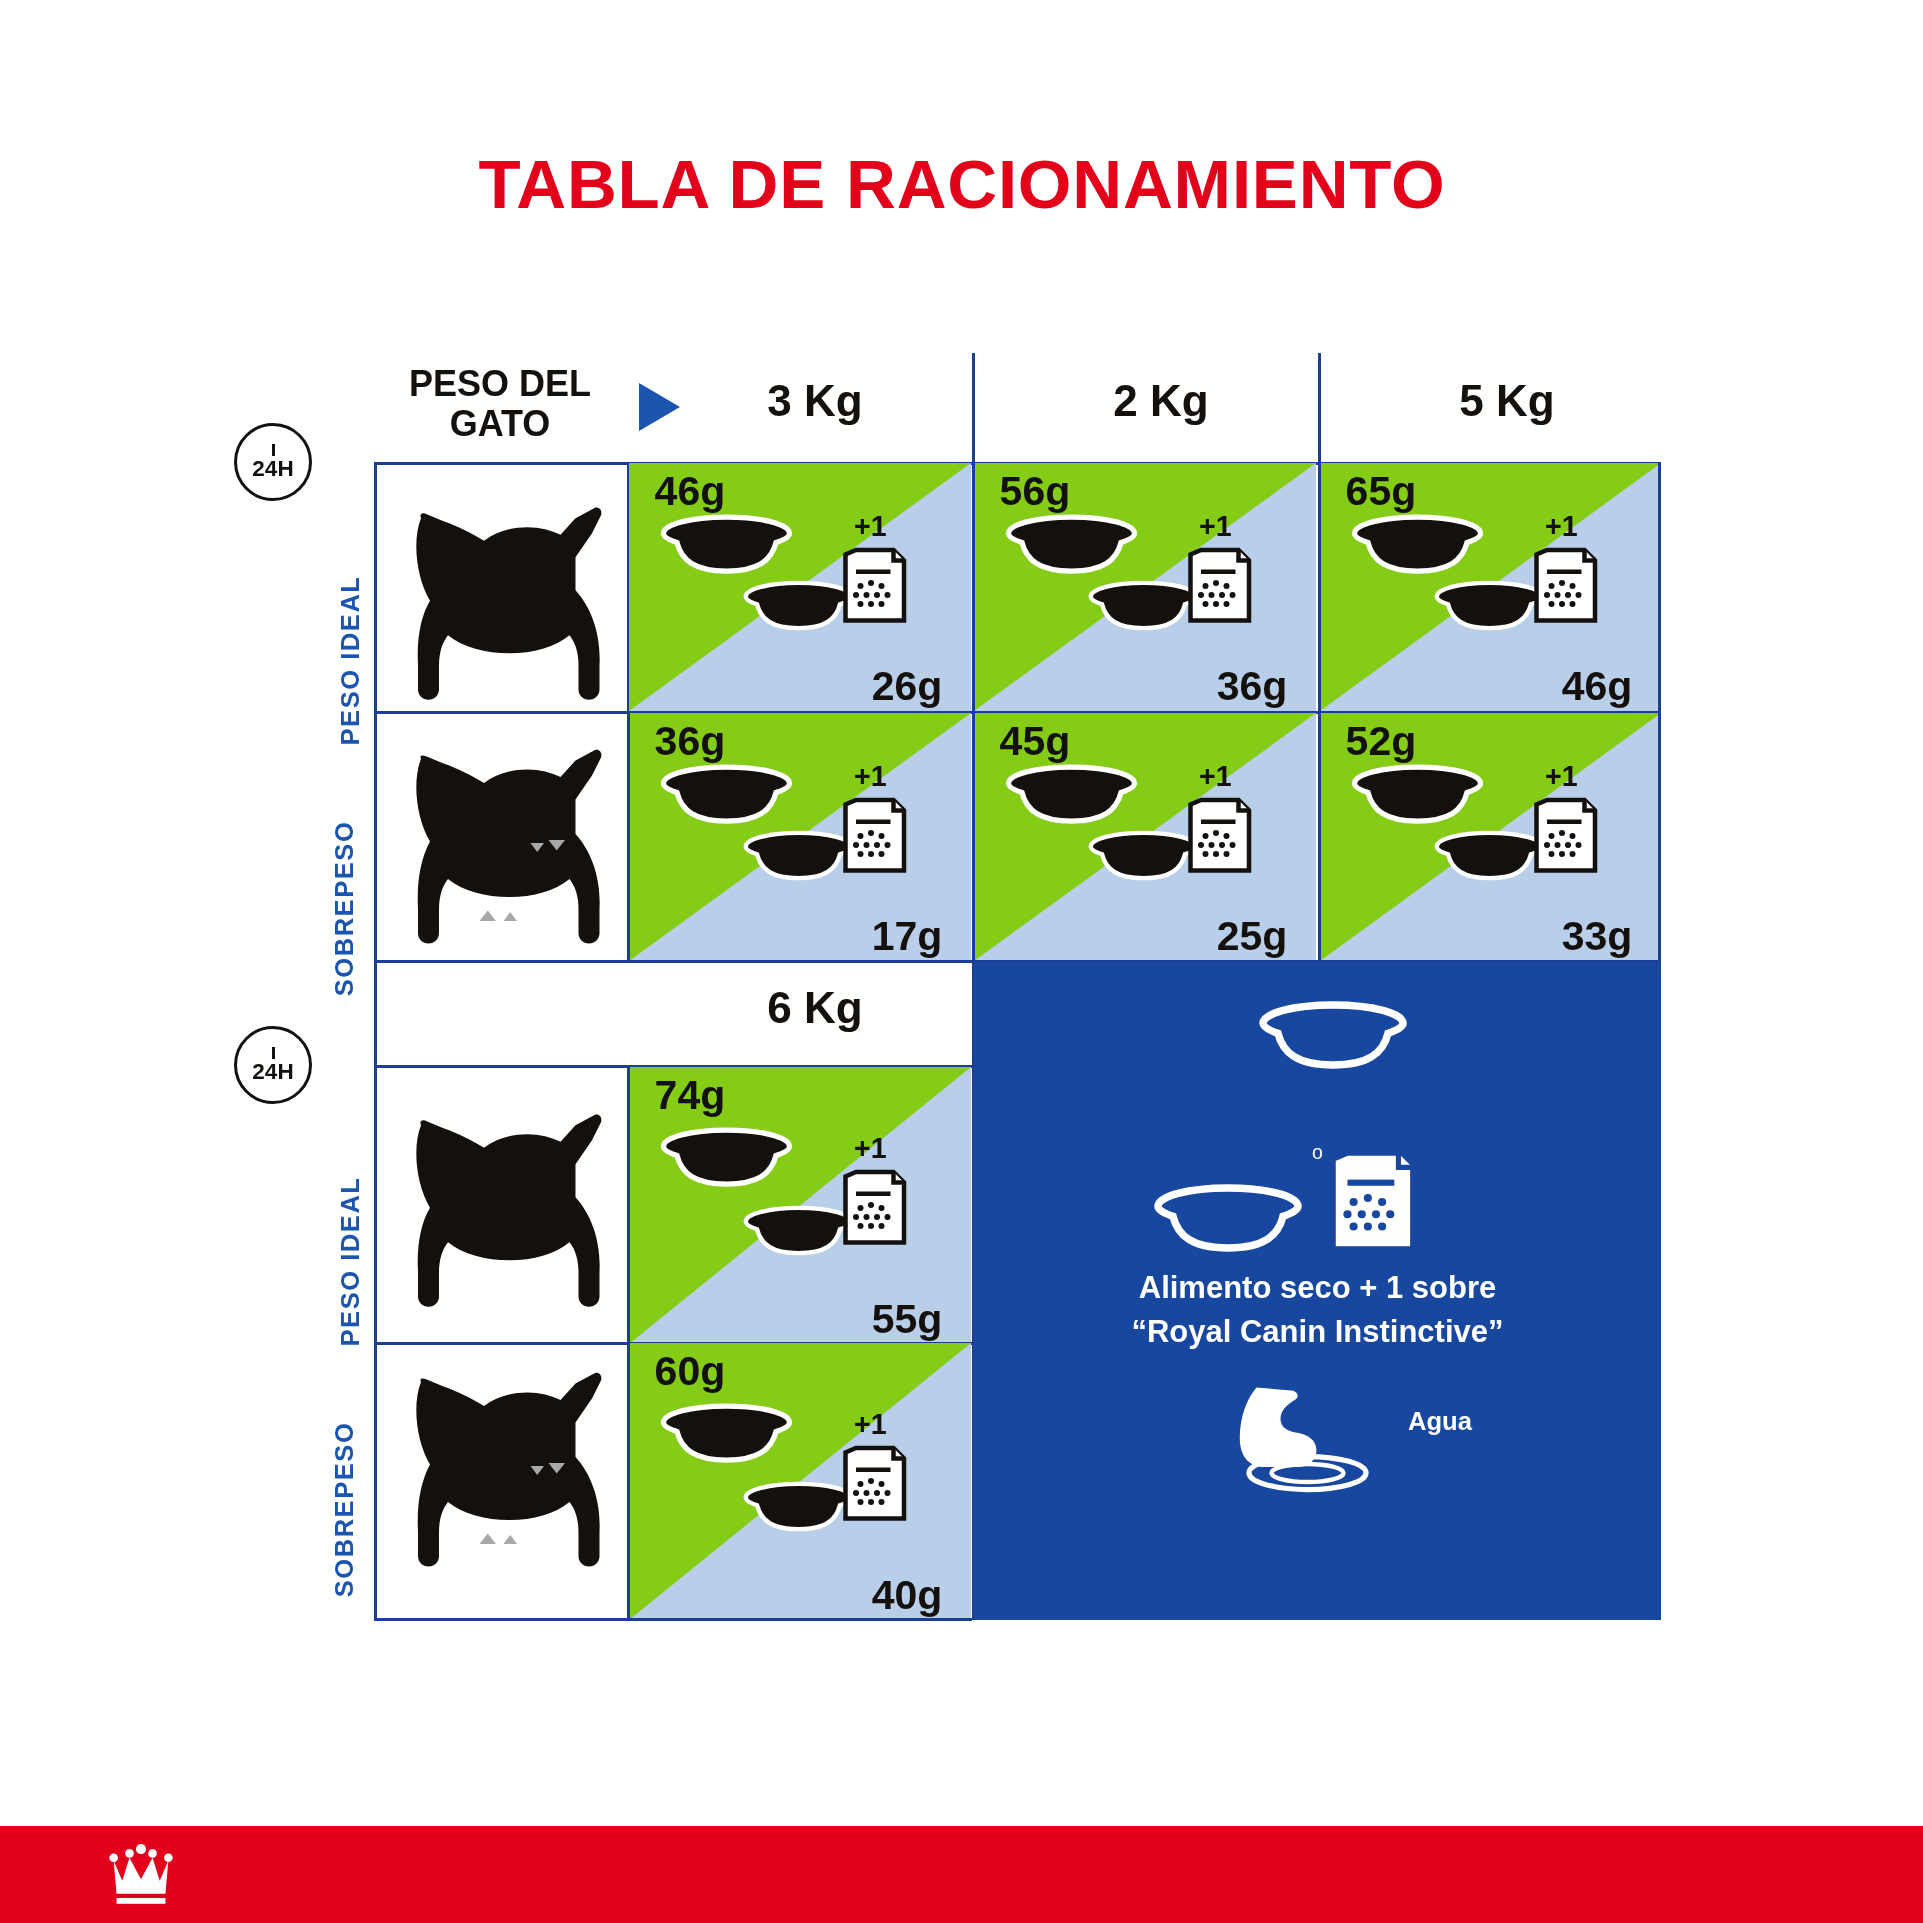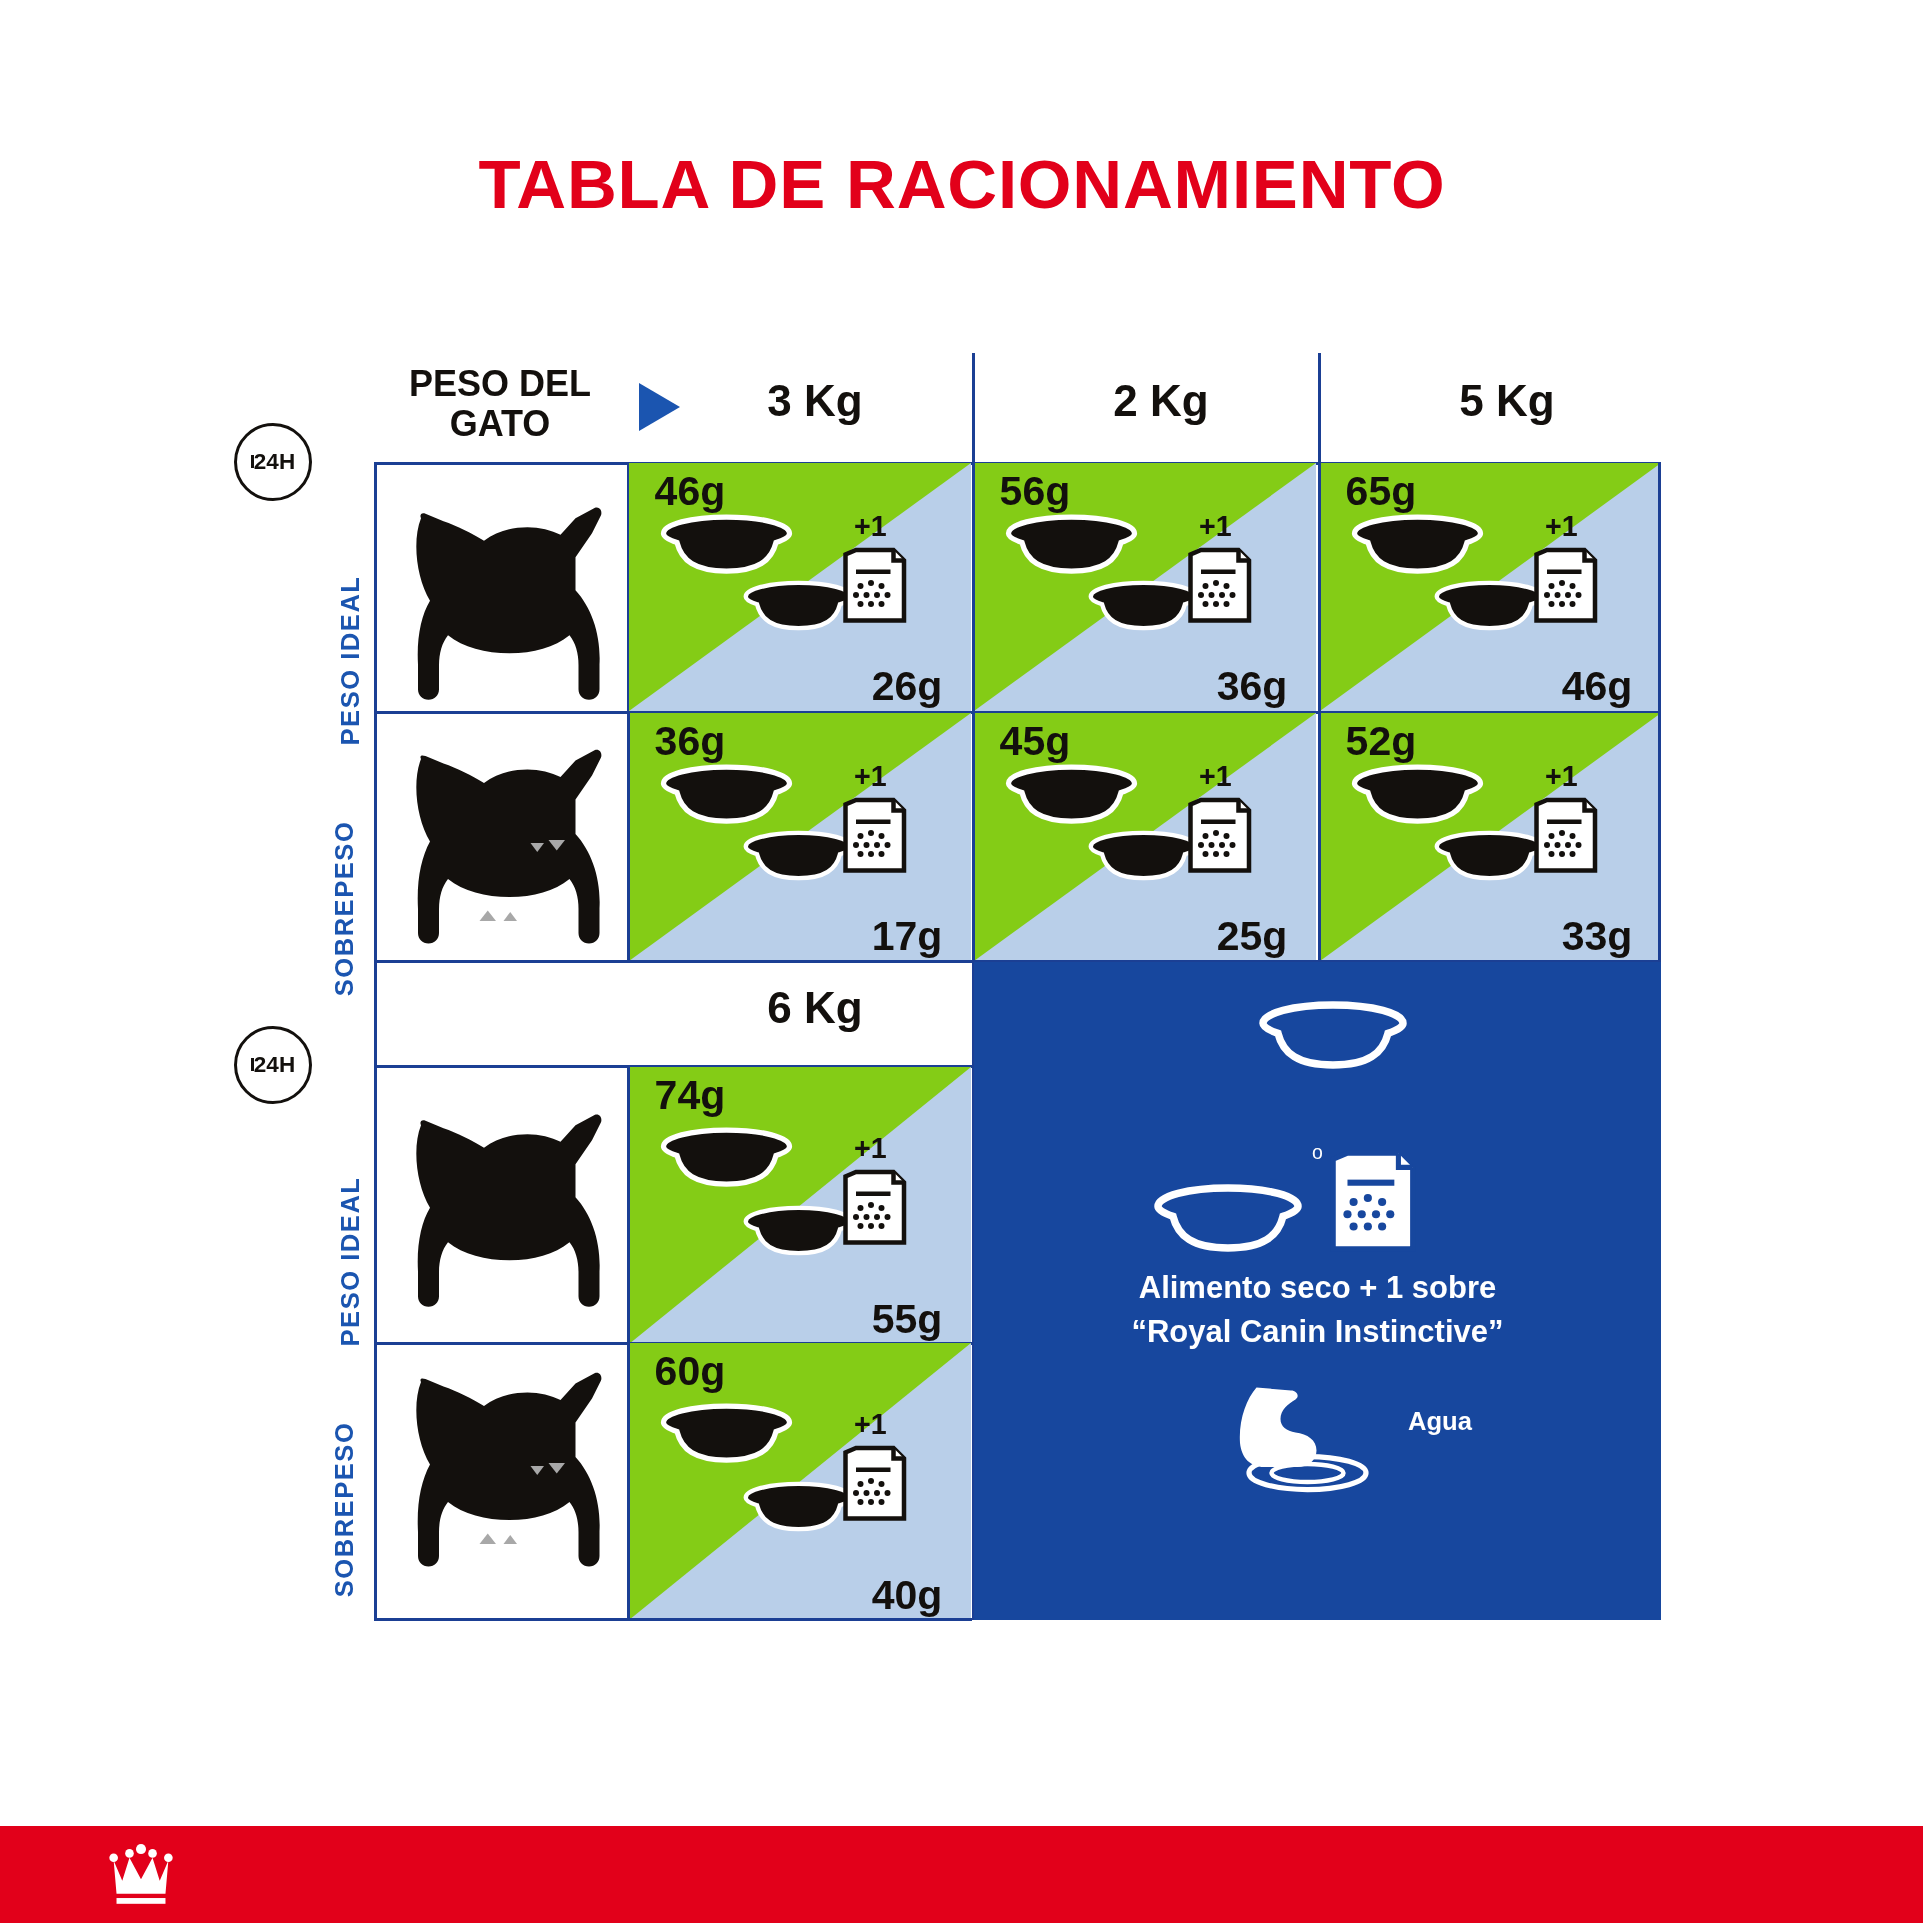--- a/index.html
+++ b/index.html
@@ -92,20 +92,21 @@
   .badge24 {
     position: absolute;
     width: 78px;
     height: 78px;
     border: 3.8px solid #13100d;
     border-radius: 50%;
     background: #fff;
     display: flex;
     align-items: center;
     justify-content: center;
+    flex-direction: column;
     box-sizing: border-box;
     z-index: 6;
   }
   .badge24 .tick {
     width: 3px;
     height: 12.8px;
     background: #13100d;
     margin-bottom: 1.5px;
   }
   .badge24 .txt {

